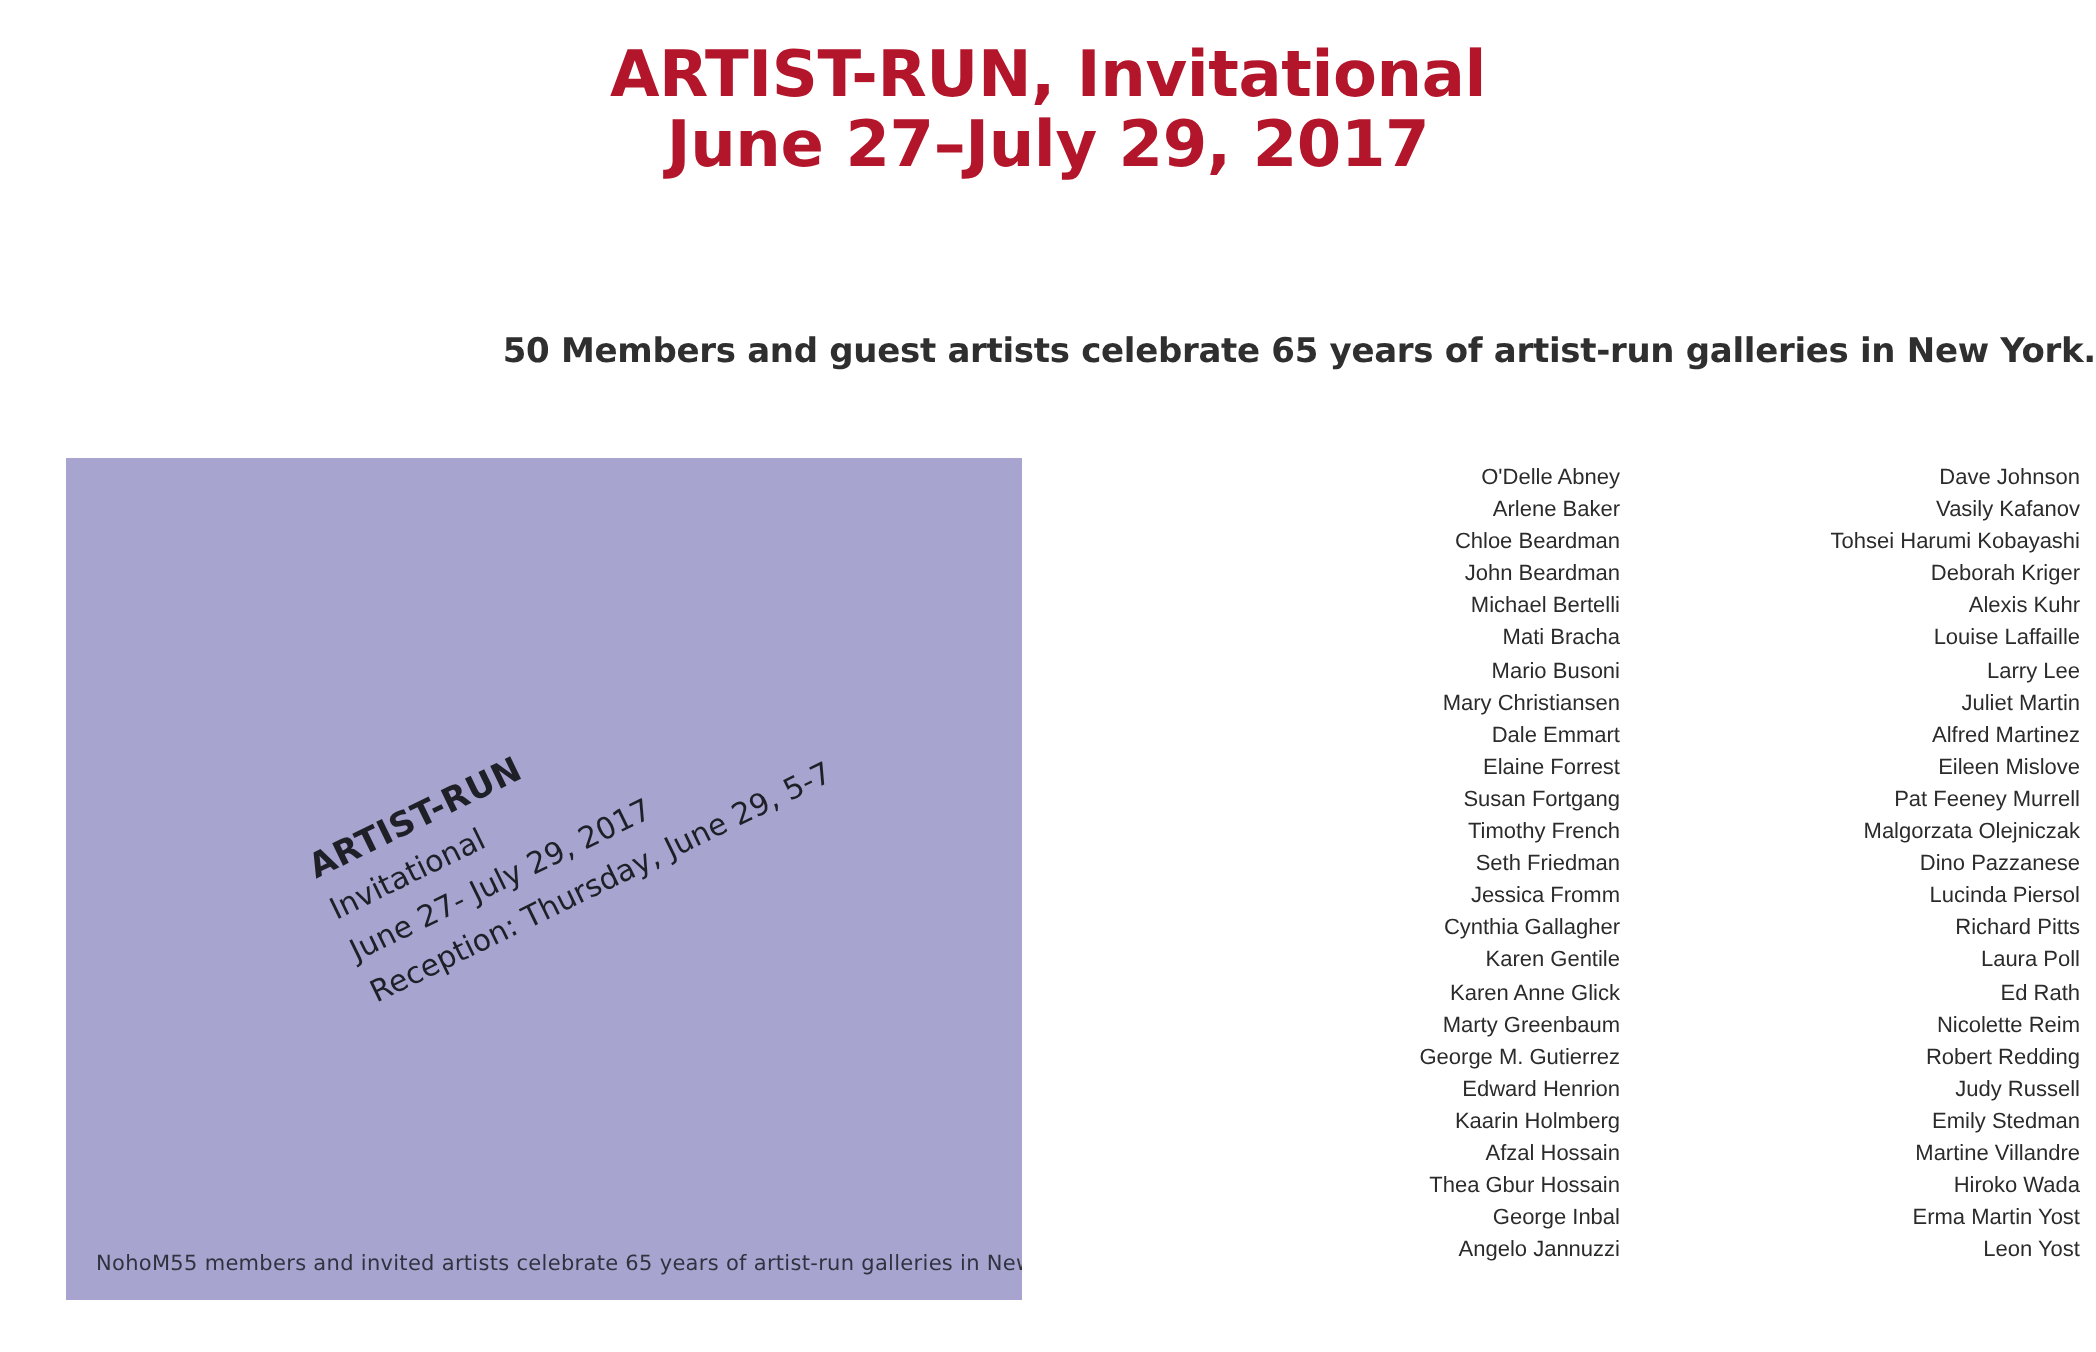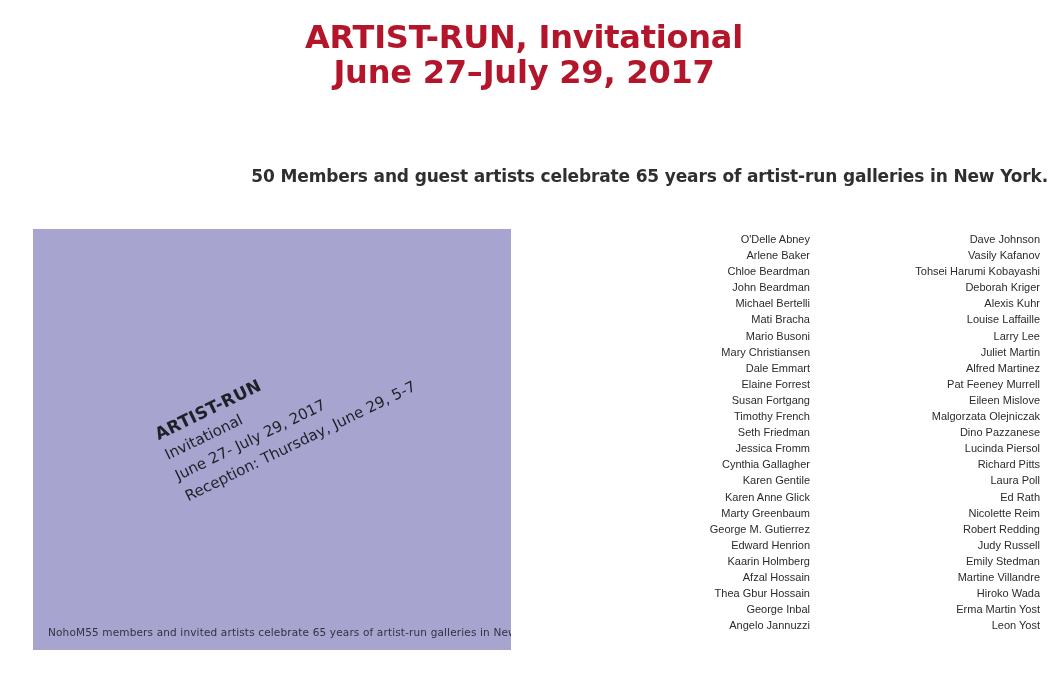--- a/index.html
+++ b/index.html
@@ -186,22 +186,22 @@
   <div class="name-column" id="name-column-right">
       <div class="name-row">Dave Johnson</div>
       <div class="name-row indent">Vasily Kafanov</div>
       <div class="name-row">Tohsei Harumi Kobayashi</div>
       <div class="name-row indent">Deborah Kriger</div>
       <div class="name-row">Alexis Kuhr</div>
       <div class="name-row indent">Louise Laffaille</div>
       <div class="name-row">Larry Lee</div>
       <div class="name-row indent">Juliet Martin</div>
       <div class="name-row">Alfred Martinez</div>
+      <div class="name-row indent">Eileen Mislove</div>
       <div class="name-row">Pat Feeney Murrell</div>
-      <div class="name-row indent">Eileen Mislove</div>
       <div class="name-row indent">Malgorzata Olejniczak</div>
       <div class="name-row">Dino Pazzanese</div>
       <div class="name-row indent">Lucinda Piersol</div>
       <div class="name-row">Richard Pitts</div>
       <div class="name-row indent">Laura Poll</div>
       <div class="name-row">Ed Rath</div>
       <div class="name-row">Nicolette Reim</div>
       <div class="name-row indent">Robert Redding</div>
       <div class="name-row indent">Judy Russell</div>
       <div class="name-row">Emily Stedman</div>

